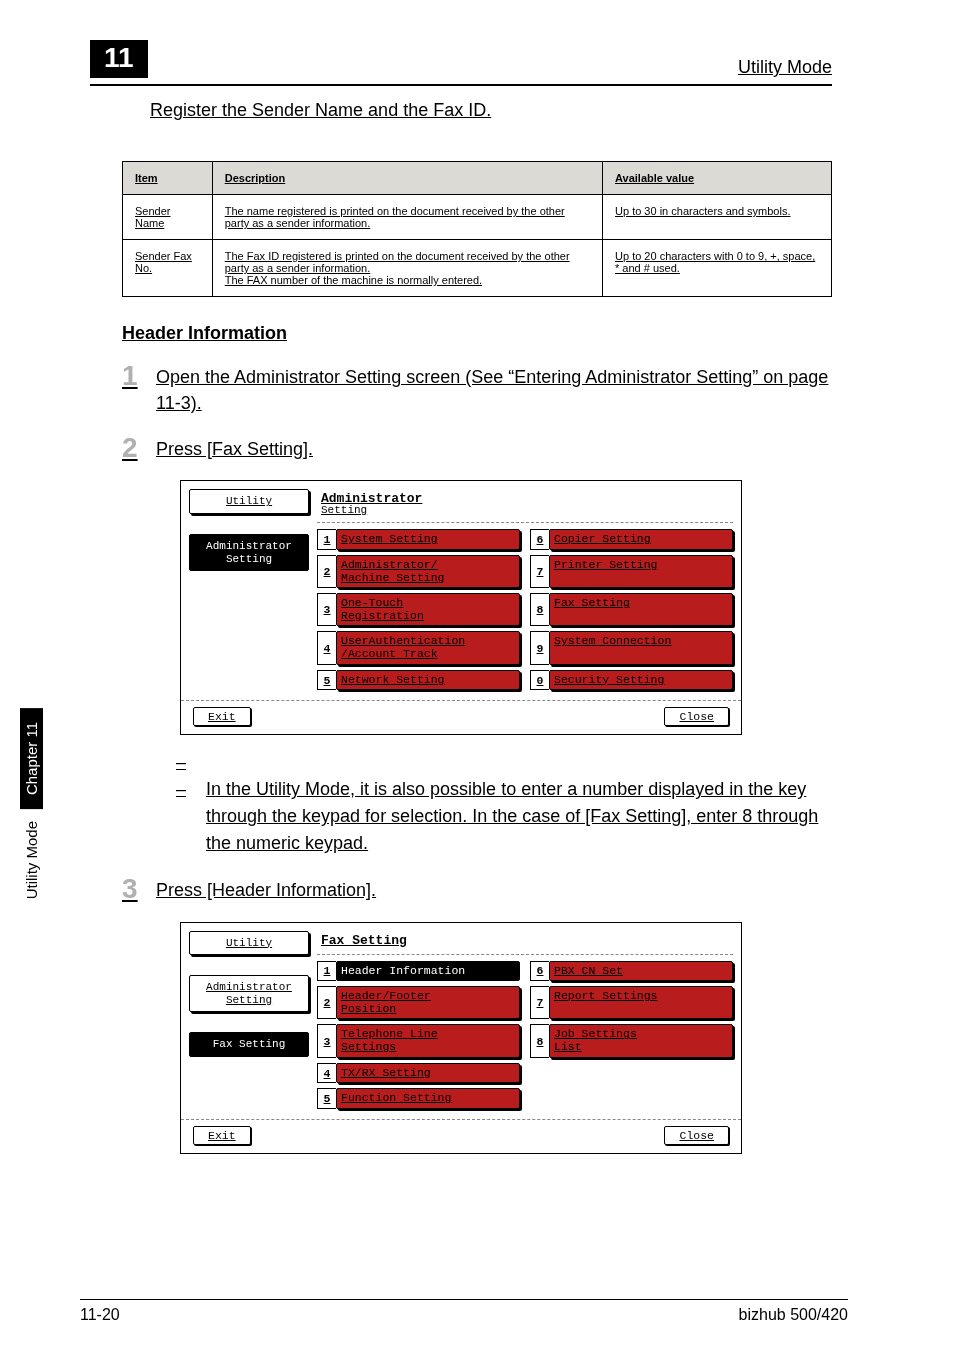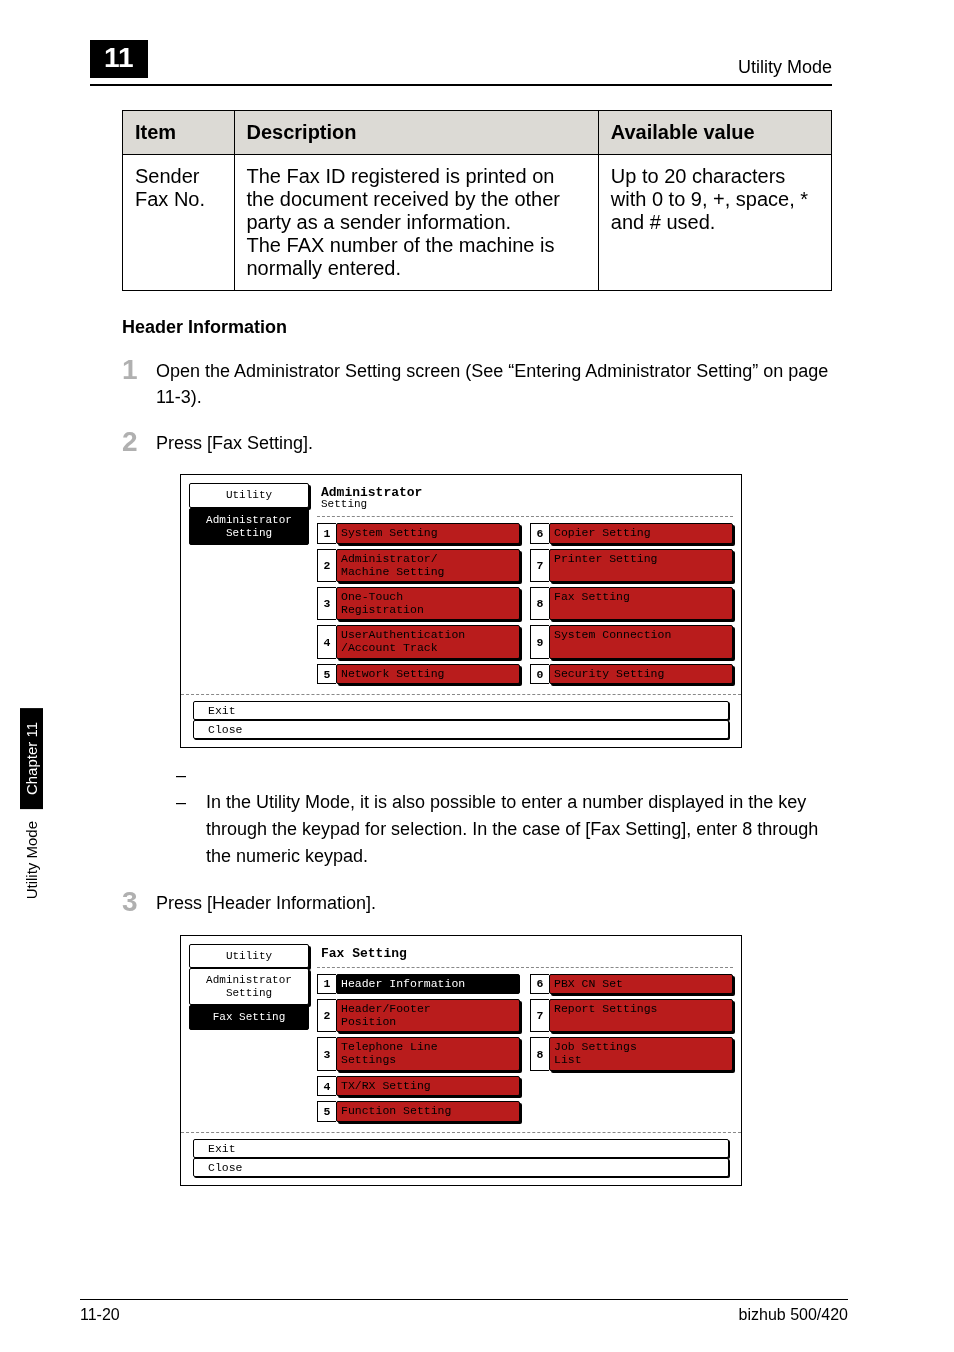--- a/index.html
+++ b/index.html
@@ -9,20 +9,21 @@
     font-family: Arial, Helvetica, sans-serif;
     color: #000;
     width: 954px;
   }
   .page {
     position: relative;
     width: 912px;
     height: 1352px;
     box-sizing: border-box;
     padding: 40px 80px 96px 90px;
+    text-decoration: underline;
   }
   .topbar {
     display: flex;
     justify-content: space-between;
     align-items: flex-end;
     border-bottom: 2px solid #000;
     padding-bottom: 6px;
   }
   .chapter-badge {
     background: #000;
@@ -41,24 +42,24 @@
     margin-top: 36px;
   }
   .section-intro {
     font-size: 18px;
     margin-top: 14px;
     margin-left: 60px;
   }
   table.info {
     border-collapse: collapse;
     width: 100%;
-    margin-top: 24px;
+    margin-top: 40px;
     margin-left: 32px;
     width: calc(100% - 32px);
-    font-size: 20px;
+    font-size: 11px;
   }
   table.info th, table.info td {
     border: 1px solid #000;
     padding: 10px 12px;
     text-align: left;
     vertical-align: top;
   }
   table.info th {
     background: #dcdad5;
     font-weight: bold;
@@ -118,21 +119,21 @@
   .panel .body {
     display: flex;
     padding: 8px 8px 10px 8px;
     gap: 8px;
   }
   .panel .left-col {
     width: 120px;
     flex-shrink: 0;
     display: flex;
     flex-direction: column;
-    gap: 0;
+    gap: 20px;
   }
   .leftbtn {
     border: 1px solid #000;
     background: #fff;
     padding: 5px 4px;
     text-align: center;
     font-size: 11px;
     line-height: 1.15;
     border-radius: 2px;
     box-shadow: 2px 2px 0 #000;
@@ -192,21 +193,20 @@
   .menulabel.inverse {
     background:#000;
     color:#fff;
     box-shadow:none;
   }
   .panel .footer {
     display:flex;
     justify-content:space-between;
     padding: 6px 12px 8px 12px;
     border-top:1px dashed #888;
-    flex-direction:column;
   }
   .smallbtn {
     border:1px solid #000;
     padding:2px 14px;
     font-size:11.5px;
     border-radius:2px;
     box-shadow:1px 1px 0 #000;
     background:#fff;
   }
   
@@ -251,30 +251,36 @@
 </head>
 <body>
 
 <div class="page">
 
   <div class="topbar">
     <span class="chapter-badge">11</span>
     <span class="running-head">Utility Mode</span>
   </div>
 
+  <div class="section-intro">Register the Sender Name and the Fax ID.</div>
 
   <table class="info">
     <thead>
       <tr>
         <th>Item</th>
         <th>Description</th>
         <th>Available value</th>
       </tr>
     </thead>
     <tbody>
+      <tr>
+        <td>Sender Name</td>
+        <td>The name registered is printed on the document received by the other party as a sender information.</td>
+        <td>Up to 30 in characters and symbols.</td>
+      </tr>
       <tr>
         <td>Sender Fax No.</td>
         <td style="white-space:pre-line">The Fax ID registered is printed on the document received by the other party as a sender information.
 The FAX number of the machine is normally entered.</td>
         <td>Up to 20 characters with 0 to 9, +, space, * and # used.</td>
       </tr>
     </tbody>
   </table>
 
   <div class="sub-heading">Header Information</div>

